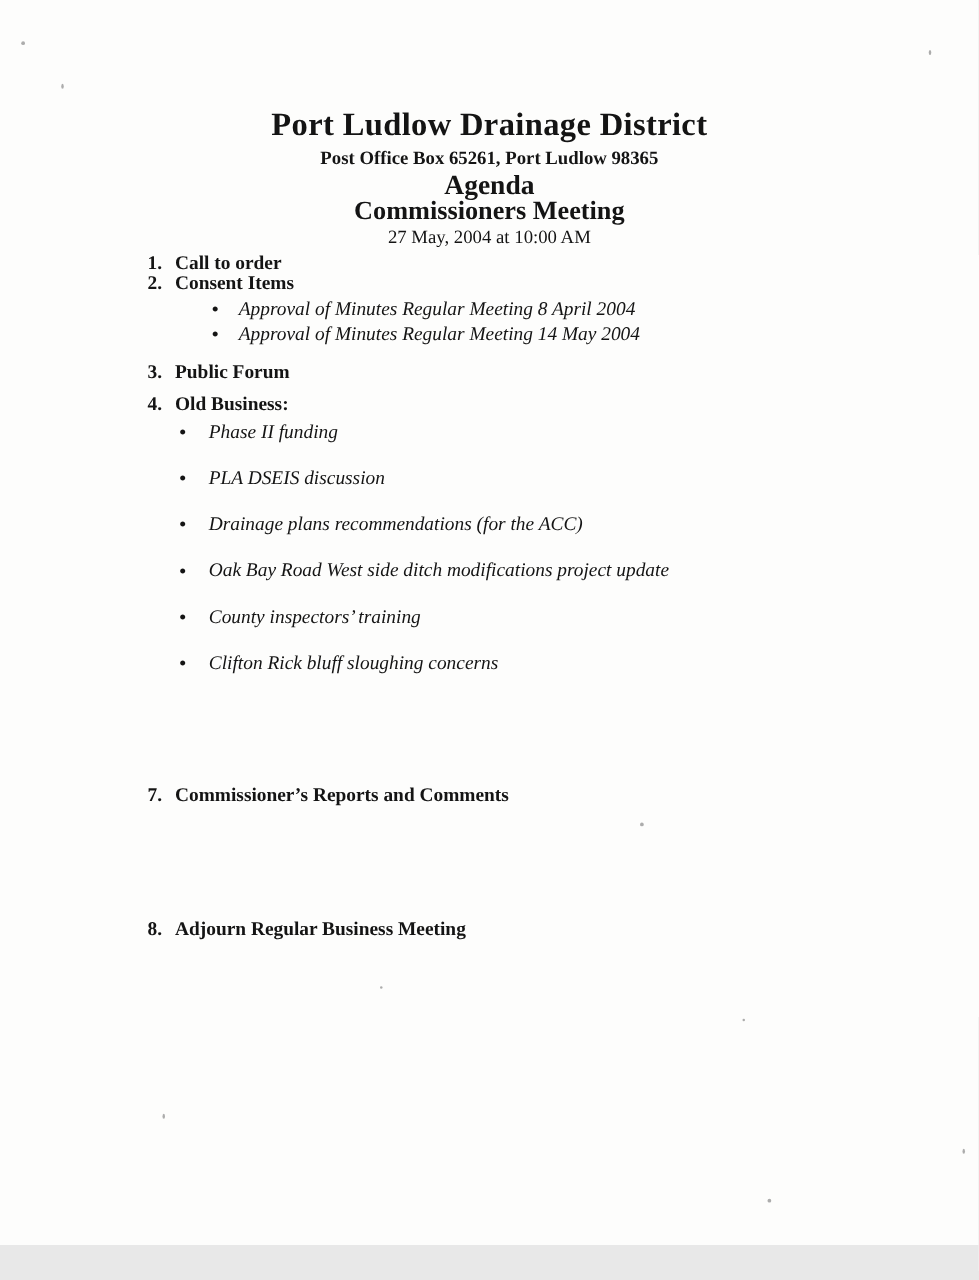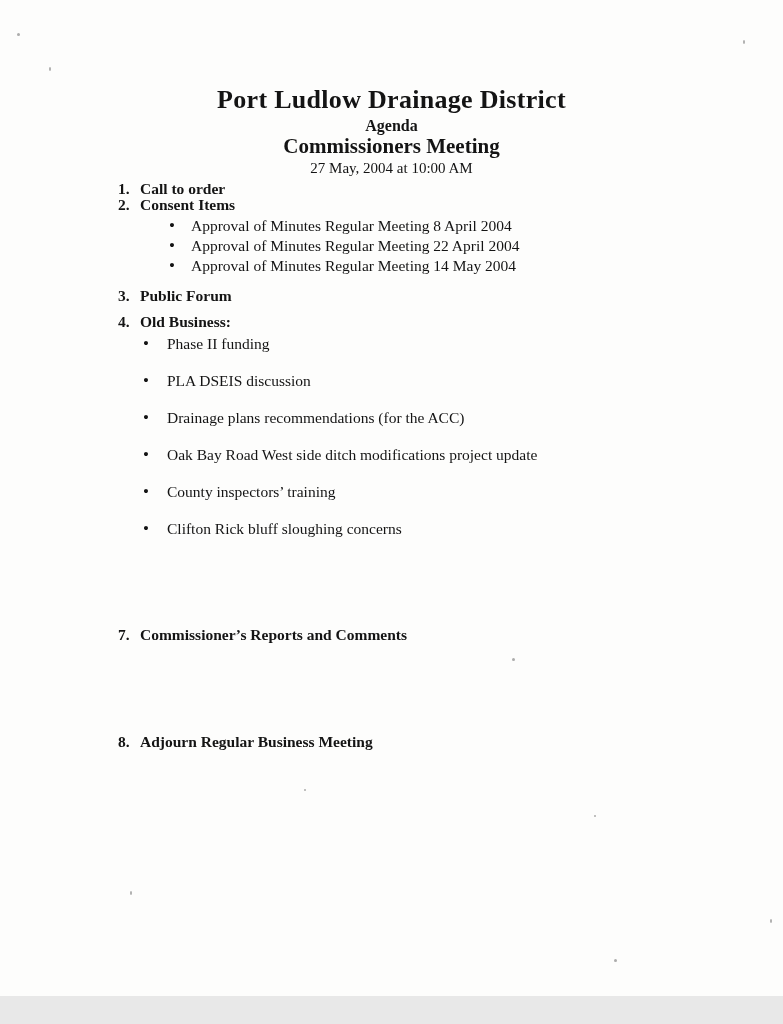--- a/index.html
+++ b/index.html
@@ -29,21 +29,21 @@
     line-height: 28px;
     letter-spacing: 0.3px;
   }
   .doc-address {
     font-size: 15px;
     font-weight: bold;
     line-height: 18px;
     margin-top: 4px;
   }
   .doc-type {
-    font-size: 16px;
+    font-size: 22px;
     font-weight: bold;
     line-height: 20px;
     margin-top: 2px;
   }
   .doc-meeting {
     font-size: 21px;
     font-weight: bold;
     line-height: 21px;
   }
   .doc-datetime {
@@ -65,20 +65,21 @@
     font-weight: bold;
     line-height: 16px;
   }
   .item-num {
     flex: 0 0 22px;
   }
   .bullets {
     list-style: none;
     margin: 0;
     padding: 0;
+    font-style: italic;
   }
   .bullets li {
     position: relative;
   }
   .bullets li::before {
     content: "\2022";
     position: absolute;
     left: 0;
     top: 0;
     font-size: 17px;
@@ -143,20 +144,21 @@
   .speck-8 { left: 770px; top: 919px; width: 2px; height: 4px; }
   .speck-9 { left: 614px; top: 959px; }
 </style>
 </head>
 <body>
 
 <div class="page">
 
   <header class="doc-header">
     <div class="doc-title">Port Ludlow Drainage District</div>
+    <div class="doc-address">Post Office Box 65261, Port Ludlow 98365</div>
     <div class="doc-type">Agenda</div>
     <div class="doc-meeting">Commissioners Meeting</div>
     <div class="doc-datetime">27 May, 2004 at 10:00 AM</div>
   </header>
 
   <main class="agenda-list">
 
     <section class="agenda-item">
       <div class="item-heading">
         <span class="item-num">1.</span>
@@ -164,21 +166,20 @@
       </div>
     </section>
 
     <section class="agenda-item">
       <div class="item-heading">
         <span class="item-num">2.</span>
         <span class="item-title">Consent Items</span>
       </div>
       <ul class="bullets bullets--tight">
         <li>Approval of Minutes Regular Meeting 8 April 2004</li>
-        <li>Approval of Minutes Regular Meeting 22 April 2004</li>
         <li>Approval of Minutes Regular Meeting 14 May 2004</li>
       </ul>
     </section>
 
     <section class="agenda-item agenda-item--public-forum">
       <div class="item-heading">
         <span class="item-num">3.</span>
         <span class="item-title">Public Forum</span>
       </div>
     </section>

